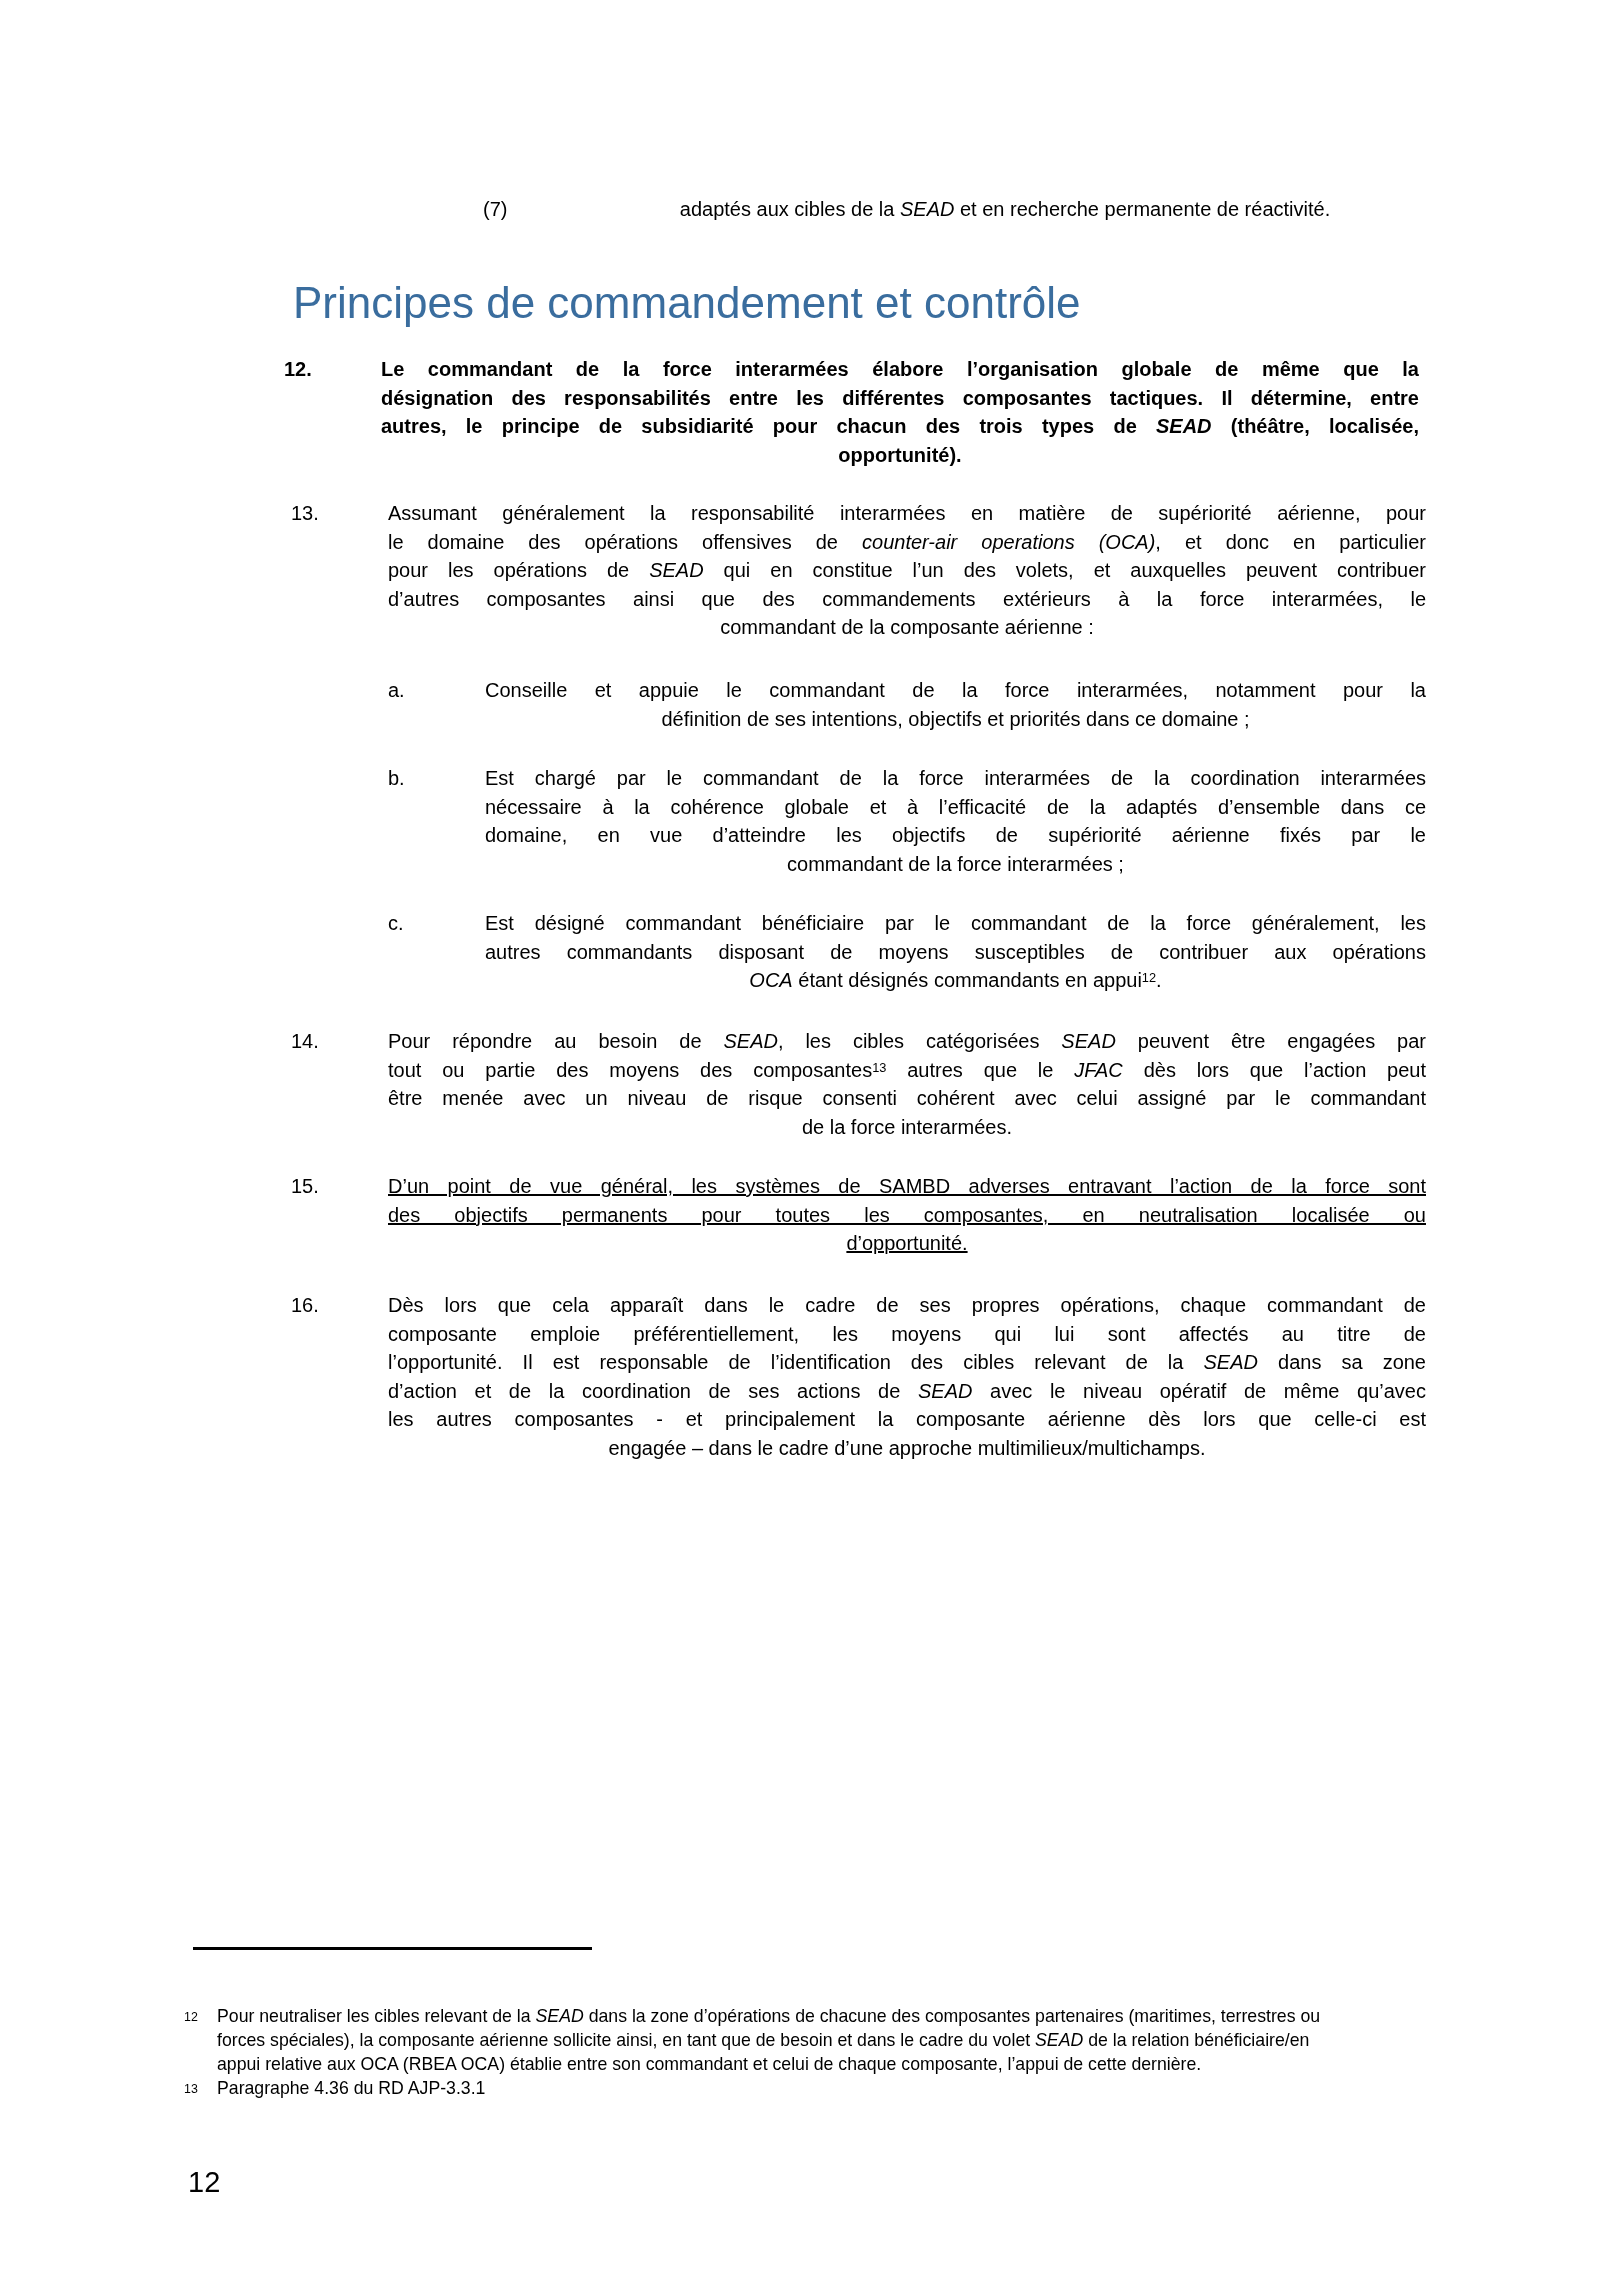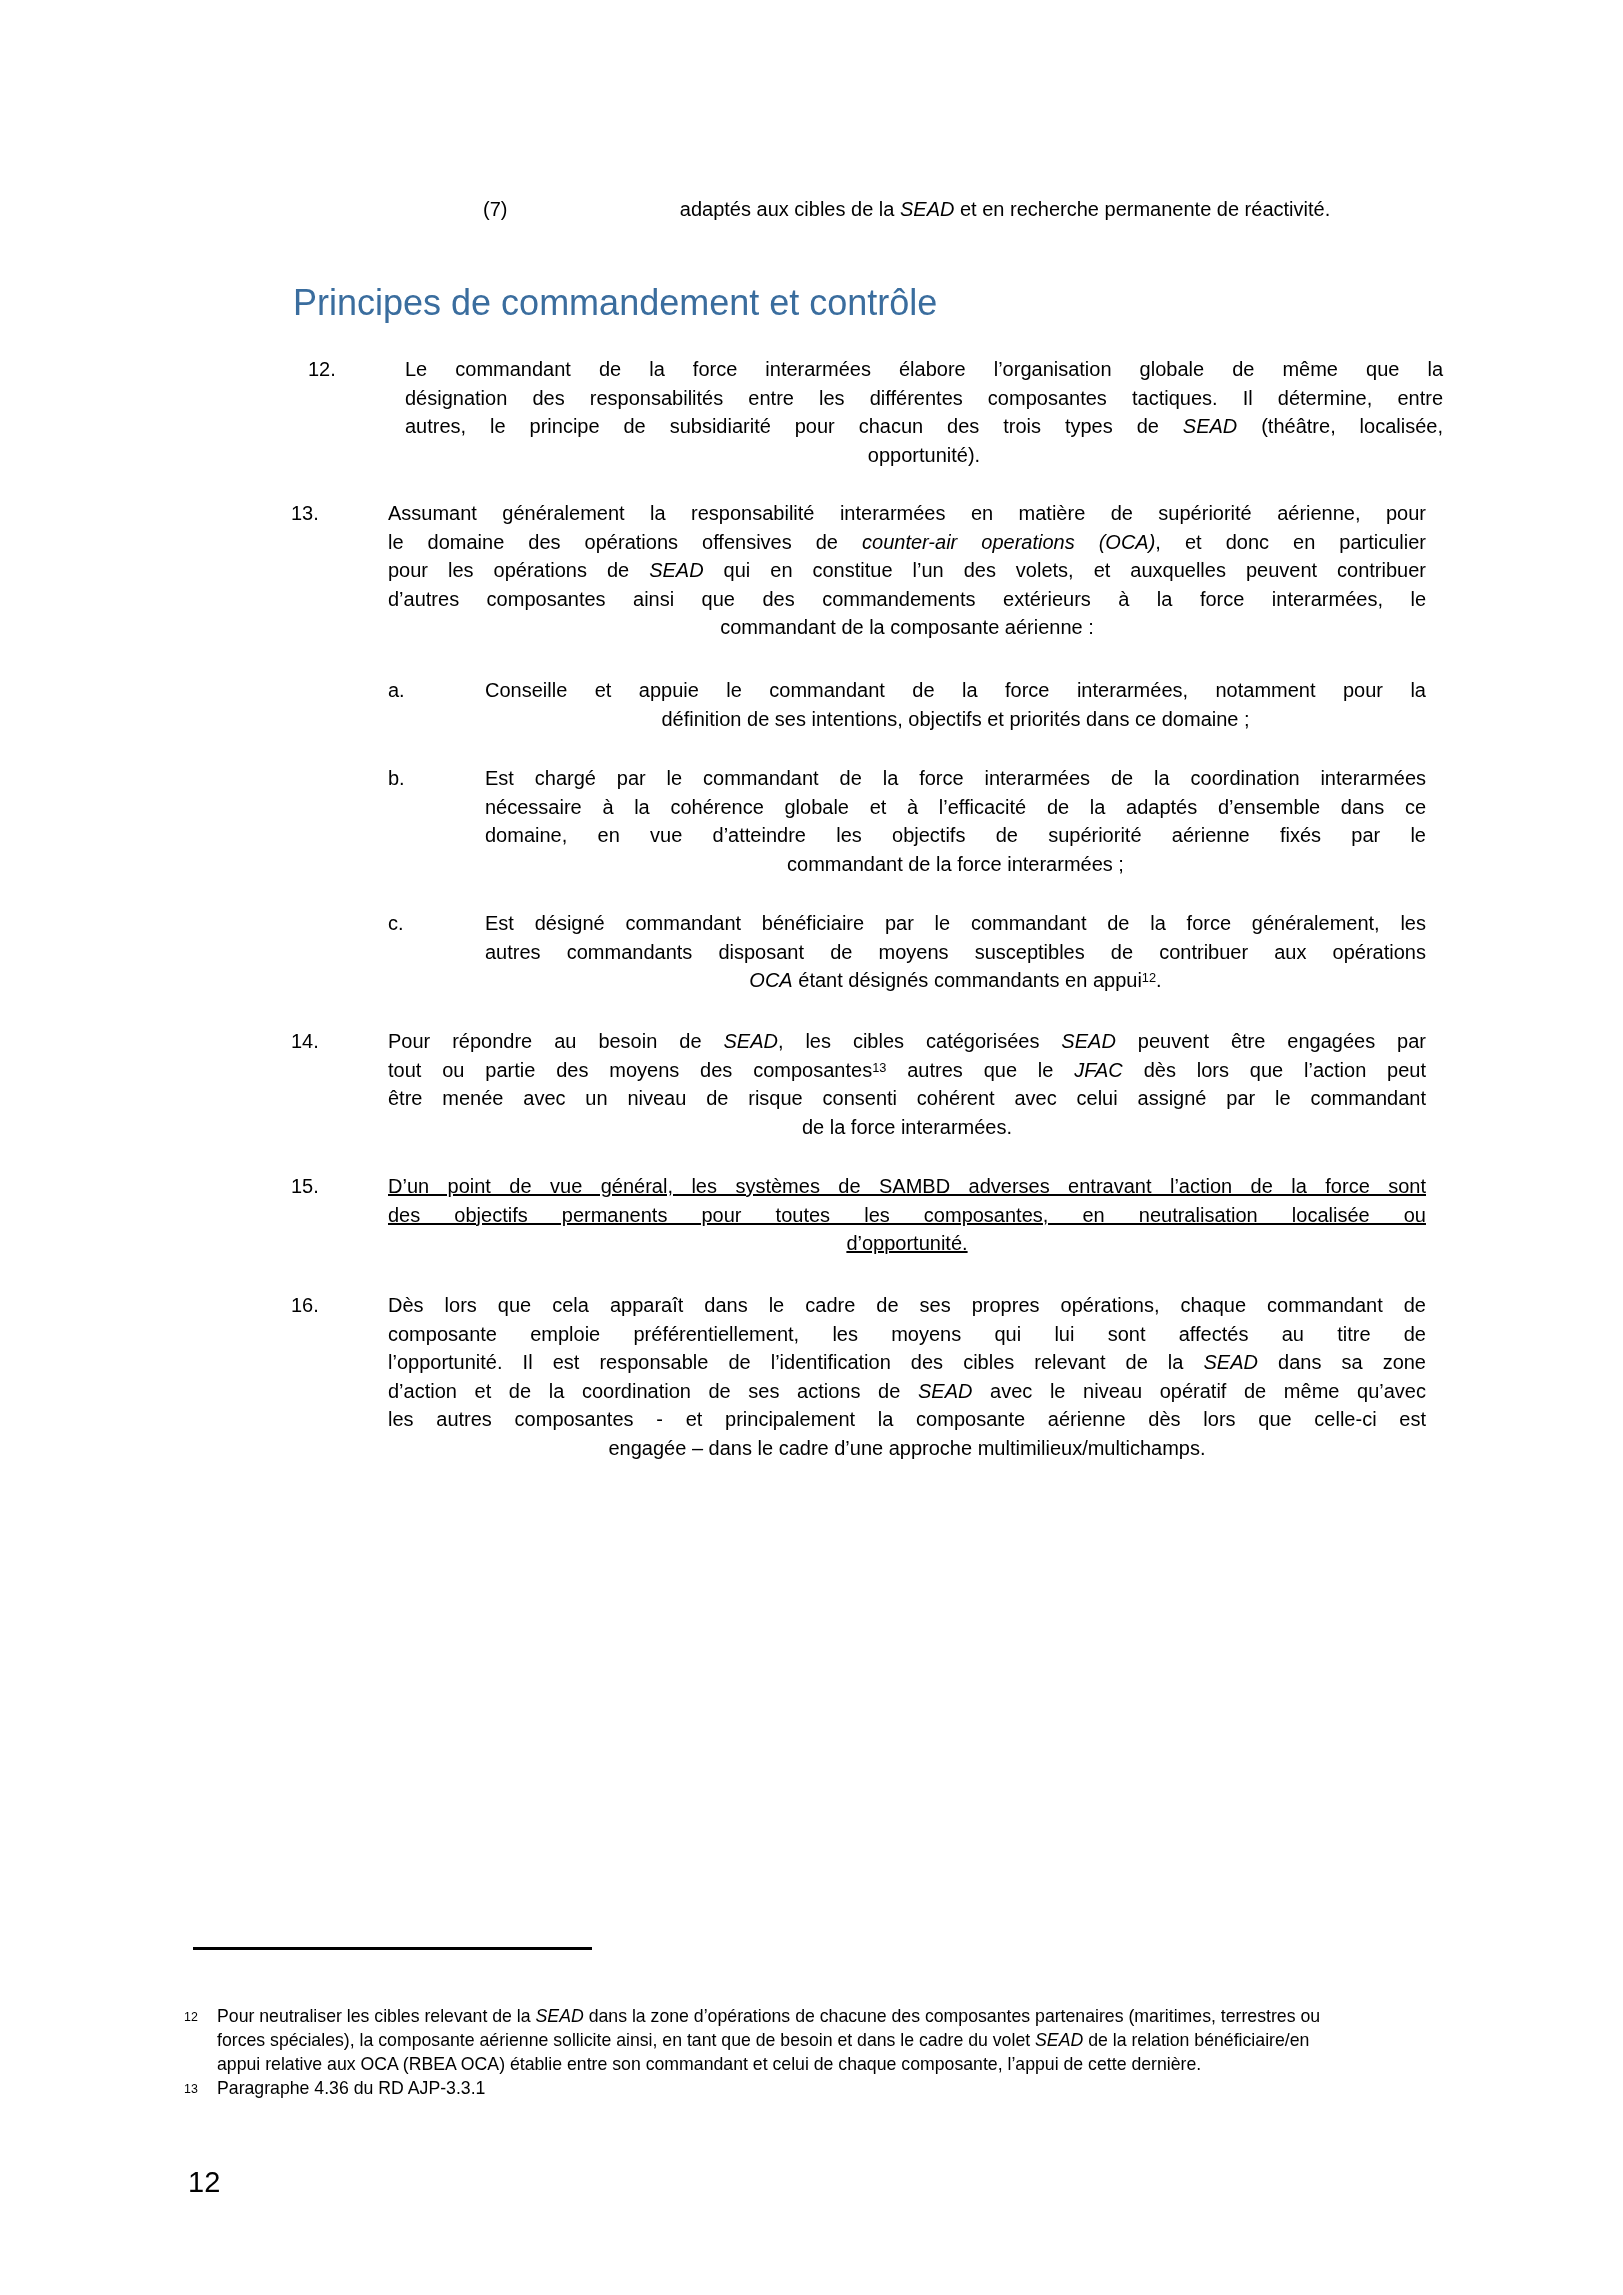--- a/index.html
+++ b/index.html
@@ -4,21 +4,21 @@
 <style>
   html,body { margin:0; padding:0; background:#ffffff; }
   .page {
     position:relative; width:1623px; height:2295px; background:#ffffff;
     font-family:"Liberation Sans","DejaVu Sans",sans-serif; color:#000000;
     overflow:hidden;
   }
   .block { position:absolute; box-sizing:border-box; font-size:20px; line-height:28.5px; }
   .block .label { position:absolute; left:0; top:0; }
   .heading-block {
-    position:absolute; font-size:36px; line-height:39px; white-space:nowrap;
+    position:absolute; font-size:44px; line-height:39px; white-space:nowrap;
   }
   .line { text-align:center; }
   .line.j { text-align:justify; text-align-last:justify; text-justify:inter-word; }
   sup.s {
     font-size:0.64em; line-height:0; position:relative; top:-0.38em; vertical-align:baseline;
   }
   i { font-style:italic; }
   .fn-sep { position:absolute; left:193px; top:1947px; width:399px; height:2.6px; background:#000000; }
   .footnotes { position:absolute; left:184px; top:2004px; width:1251px; font-size:17.7px; line-height:24px; }
   .footnote { position:relative; padding-left:33px; }
@@ -29,21 +29,21 @@
 </head>
 <body>
 
 <div class="page">
   <div id="content">
       <div class="block" style="top: 195px; left: 483px; width: 943px; padding-left: 101px;">
         <span class="label">(7)</span>
         <div class="line"><span>adaptés aux cibles de la </span><i>SEAD</i><span> et en recherche permanente de réactivité.</span></div>
       </div>
       <div class="heading-block" style="top: 283px; left: 293px; color: rgb(58, 109, 158);">Principes de commandement et contrôle</div>
-      <div class="block" style="top: 355px; left: 308px; width: 1135px; padding-left: 97px;">
+      <div class="block" style="top: 355px; left: 284px; width: 1135px; padding-left: 97px; font-weight: bold;">
         <span class="label">12.</span>
         <div class="line j"><span>Le commandant de la force interarmées élabore l’organisation globale de même que la</span></div>
         <div class="line j"><span>désignation des responsabilités entre les différentes composantes tactiques. Il détermine, entre</span></div>
         <div class="line j"><span>autres, le principe de subsidiarité pour chacun des trois types de </span><i>SEAD</i><span> (théâtre, localisée,</span></div>
         <div class="line"><span>opportunité).</span></div>
       </div>
       <div class="block" style="top: 499px; left: 291px; width: 1135px; padding-left: 97px;">
         <span class="label">13.</span>
         <div class="line j"><span>Assumant généralement la responsabilité interarmées en matière de supériorité aérienne, pour</span></div>
         <div class="line j"><span>le domaine des opérations offensives de </span><i>counter-air operations (OCA)</i><span>, et donc en particulier</span></div>

